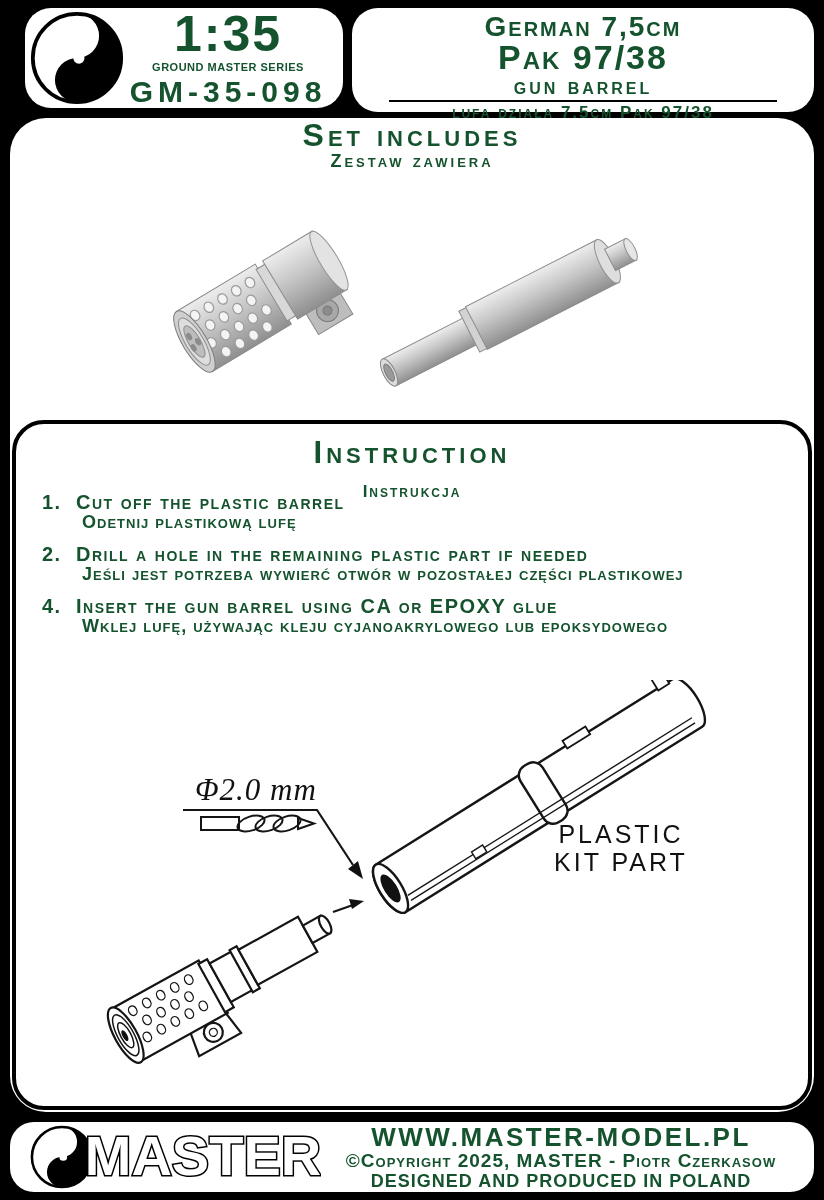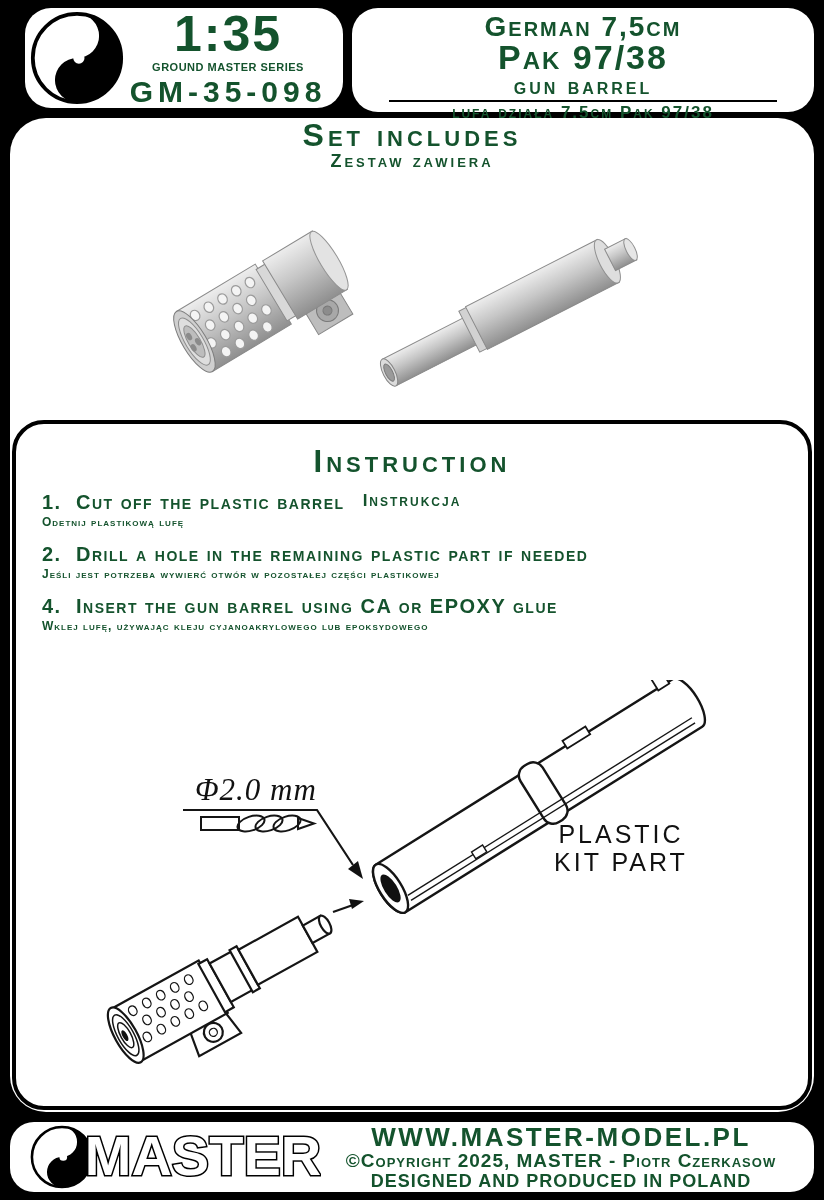--- a/index.html
+++ b/index.html
@@ -24,29 +24,29 @@
   #main{left:10px;top:118px;width:804px;height:994px;border-radius:36px;}
   .sec-title{text-align:center;font-variant:small-caps;font-weight:700;}
   #set-title{margin:0;padding-top:1px;font-size:32px;line-height:33px;letter-spacing:4px;}
   #set-sub{margin:0;font-size:18px;line-height:19px;letter-spacing:3px;font-variant:small-caps;
            font-weight:700;text-align:center;}
   #render-brake{position:absolute;left:142px;top:100px;}
   #render-barrel{position:absolute;left:358px;top:92px;}
   
   #inst-box{position:absolute;left:2px;right:2px;top:302px;bottom:2px;
             border:4px solid #000;border-radius:32px;box-sizing:border-box;}
-  #inst-title{margin:0;padding-top:22px;font-size:31px;line-height:32px;letter-spacing:4px;}
+  #inst-title{margin:0;padding-top:13px;font-size:31px;line-height:32px;letter-spacing:4px;}
   #inst-sub{margin:14px;font-size:17px;line-height:18px;letter-spacing:2px;font-variant:small-caps;
             font-weight:700;text-align:center;}
   #steps{position:absolute;left:26px;top:66px;right:8px;}
   .step{margin-bottom:11px;}
   .step-main{font-size:20px;line-height:24px;font-weight:700;font-variant:small-caps;letter-spacing:1.5px;}
   .step-num{display:inline-block;width:34px;}
-  .step-sub{font-size:12px;line-height:17px;font-weight:700;font-variant:small-caps;
-            letter-spacing:1px;}
+  .step-sub{font-size:18px;line-height:17px;font-weight:700;font-variant:small-caps;
+            letter-spacing:1px;margin-left:40px;}
   #diagram{position:absolute;left:7px;top:562px;}
   .lineart{stroke:#151515;fill:none;}
   
   #footer{left:10px;top:1122px;width:804px;height:70px;border-radius:24px;overflow:hidden;}
   #footer .logo{position:absolute;left:20px;top:3px;width:64px;height:64px;}
   #brand-svg{position:absolute;left:76px;top:4px;}
   #foot-right{position:absolute;left:310px;top:3px;width:482px;text-align:center;}
   .url{font-size:26px;line-height:25px;font-weight:700;letter-spacing:2.5px;}
   .copy{font-size:19px;line-height:21px;font-weight:700;font-variant:small-caps;letter-spacing:1px;}
   .origin{font-size:18px;line-height:20px;font-weight:700;letter-spacing:1px;}

